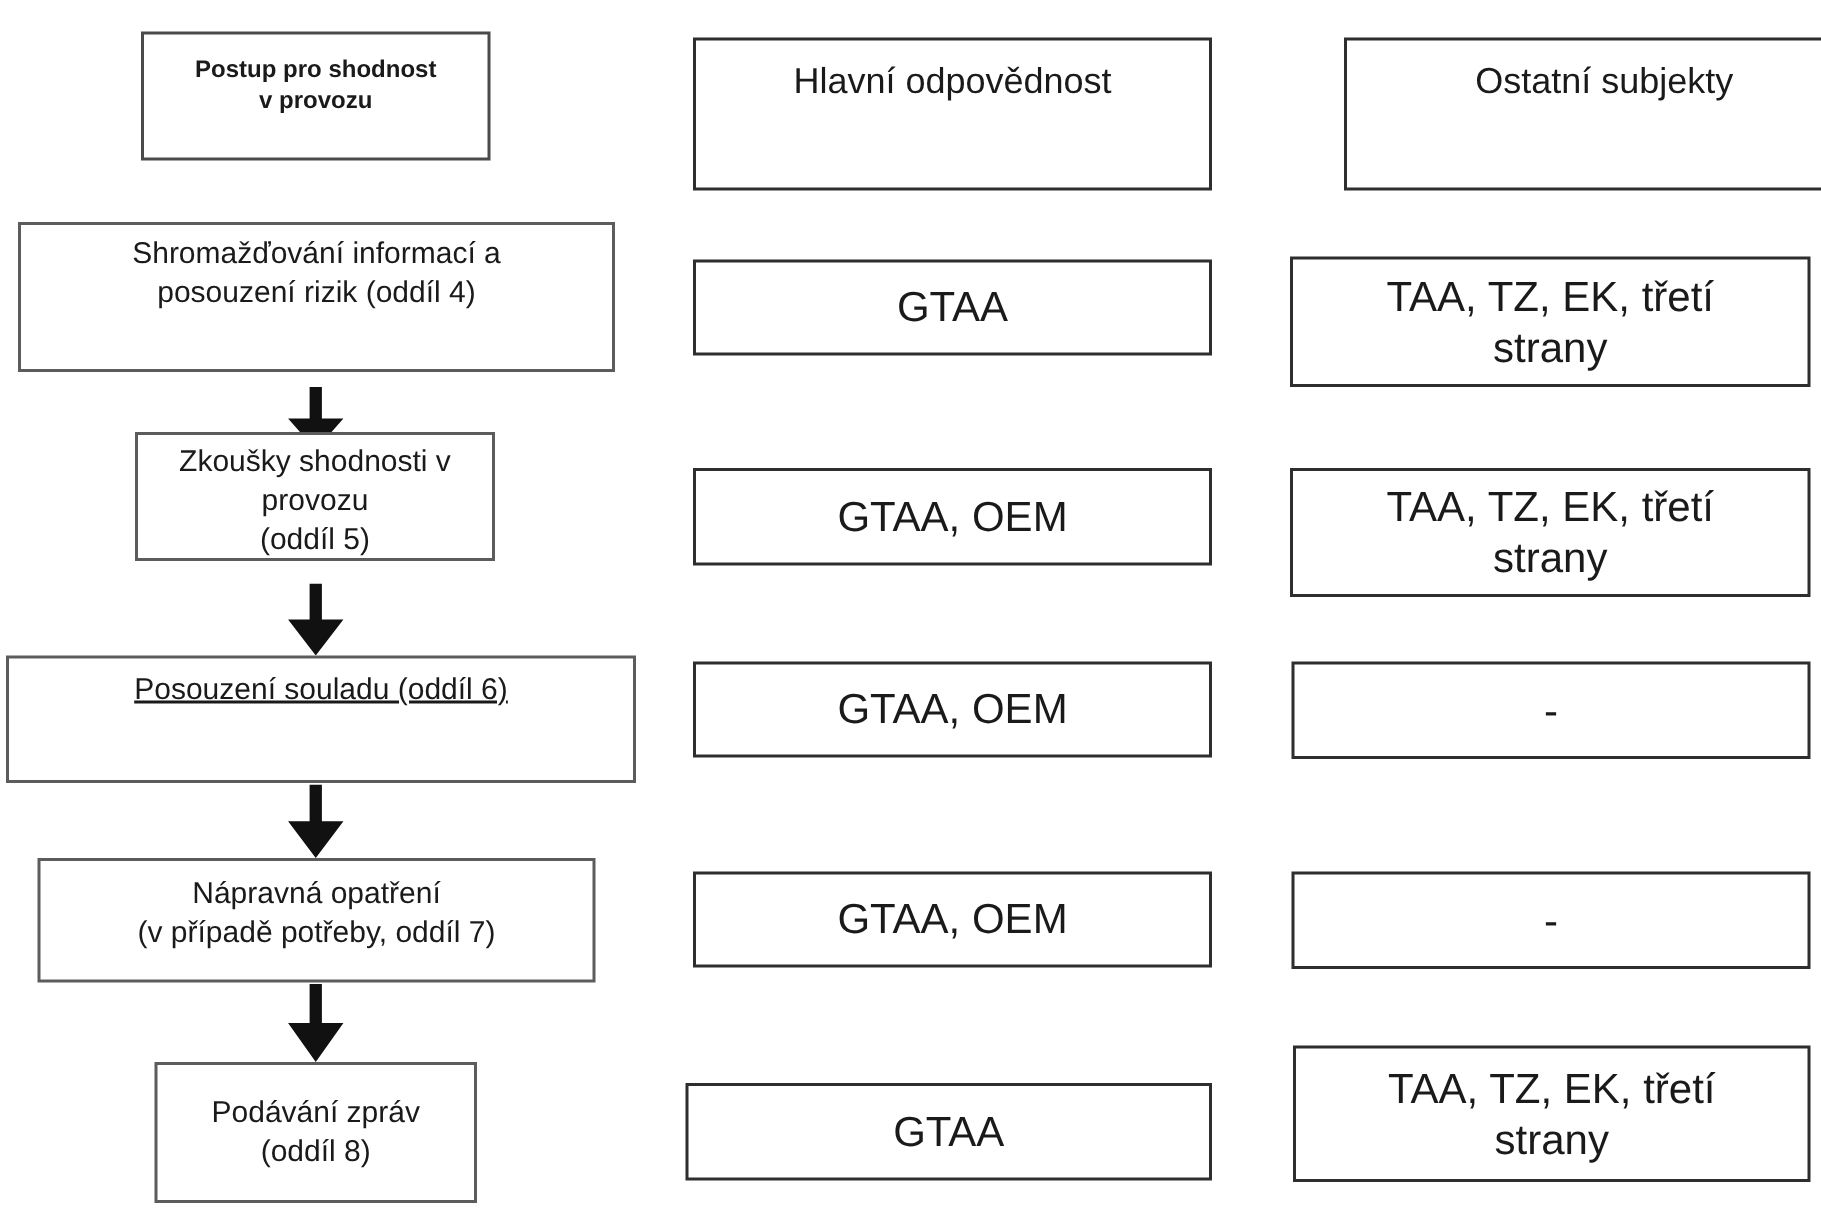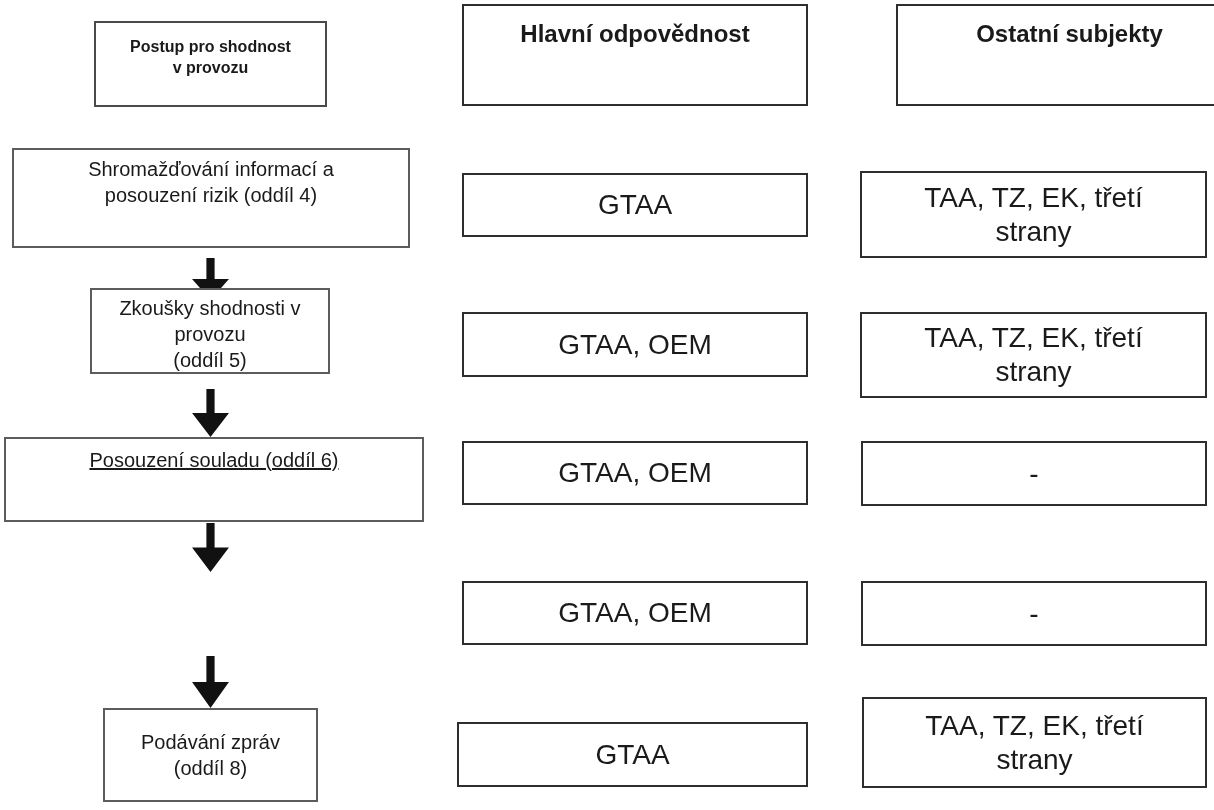--- a/index.html
+++ b/index.html
@@ -24,21 +24,21 @@
     display: flex;
     justify-content: center;
     text-align: center;
     white-space: pre-line;
     color: #1a1a1a;
   }
   
   .flow { font-size: 20px; line-height: 1.3; border-color: #5c5c5c; }
   
   .val  { font-size: 28px; line-height: 1.2; align-items: center; border-color: #2e2e2e; }
-  .hdr  { font-weight: bold; align-items: flex-start; }
+  .hdr  { font-weight: normal; align-items: flex-start; margin-top: 21px; }
 
   .p-hdr { left: 94px;  top: 21px;  width: 233px; height: 86px;
            font-size: 16px; font-weight: bold; line-height: 1.3;
            align-items: center; padding-bottom: 12px; border-color: #4a4a4a; }
   .p1 { left: 12px;  top: 148px; width: 398px; height: 100px; align-items: flex-start; padding-top: 6px; }
   .p2 { left: 90px;  top: 288px; width: 240px; height: 86px;  align-items: flex-start; padding-top: 5px; }
   .p3 { left: 4px;   top: 437px; width: 420px; height: 85px;  align-items: flex-start; padding-top: 8px; text-decoration: underline; }
   .p4 { left: 25px;  top: 572px; width: 372px; height: 83px;  align-items: flex-start; padding-top: 9px; }
   .p5 { left: 103px; top: 708px; width: 215px; height: 94px;  align-items: center; }
 
@@ -101,20 +101,22 @@
   <div class="box flow p3">Posouzení souladu (oddíl 6)</div>
   <div class="box val r3">GTAA, OEM</div>
   <div class="box val o3">-</div>
 
   <div class="arrow a3">
     <svg viewBox="0 0 40 48" preserveAspectRatio="none" fill="#111111">
       <path d="M16 0 H24 V24 H38 L20 48 L2 24 H16 Z"></path>
     </svg>
   </div>
 
+  <div class="box flow p4">Nápravná opatření
+(v případě potřeby, oddíl 7)</div>
   <div class="box val r4">GTAA, OEM</div>
   <div class="box val o4">-</div>
 
   <div class="arrow a4">
     <svg viewBox="0 0 40 48" preserveAspectRatio="none" fill="#111111">
       <path d="M16 0 H24 V24 H38 L20 48 L2 24 H16 Z"></path>
     </svg>
   </div>
 
   <div class="box flow p5">Podávání zpráv

